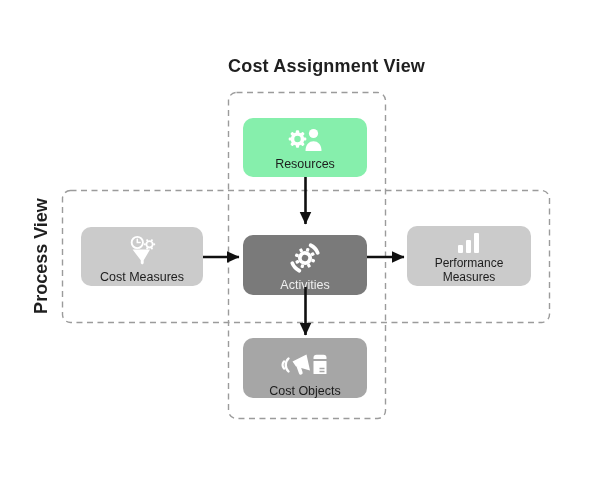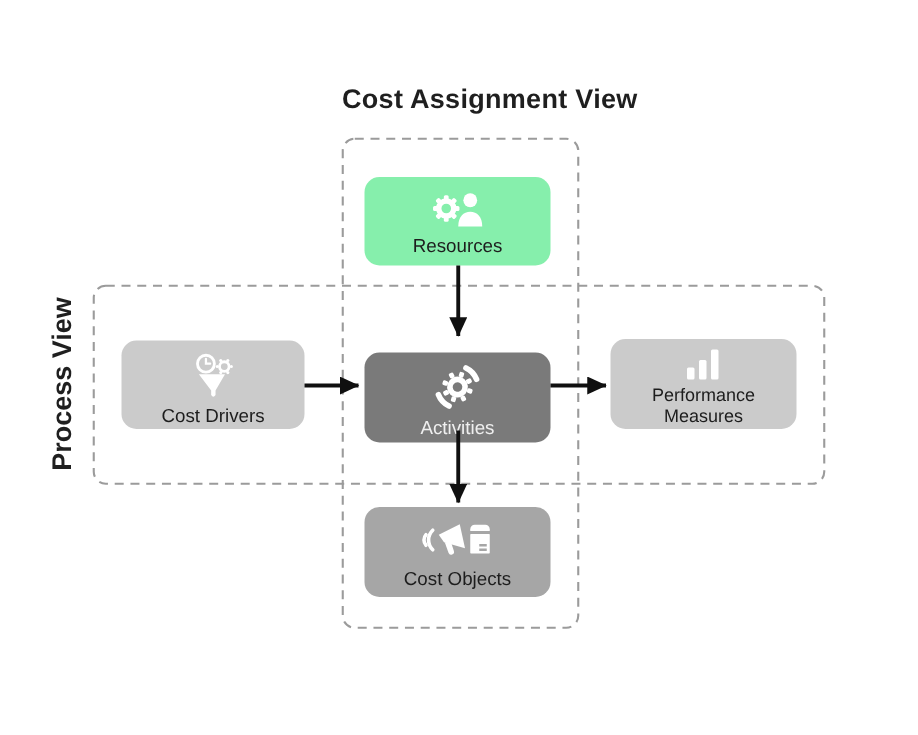--- a/index.html
+++ b/index.html
@@ -28,21 +28,21 @@
     position:absolute;z-index:2;border-radius:10px;box-sizing:border-box;
     display:flex;flex-direction:column;align-items:center;justify-content:flex-start;
   }
   .node .ic{display:block;margin-top:7px;flex:0 0 auto;}
   .node .lbl{
     font-size:12.5px;line-height:14px;text-align:center;margin-top:4px;
     padding:0 4px;
   }
   .n-resources{left:243px;top:118px;width:124px;height:59px;}
   .n-activities{left:243px;top:235px;width:124px;height:60px;}
-  .n-cost-objects{left:243px;top:338px;width:124px;height:60px;}
+  .n-cost-objects{left:243px;top:338px;width:124px;height:60px;justify-content:flex-end;}
   .n-cost-drivers{left:81px;top:227px;width:122px;height:59px;}
   .n-performance{left:407px;top:226px;width:124px;height:60px;}
   .n-performance .ic{margin-top:6px;}
   .n-performance .lbl{font-size:12px;margin-top:2px;}
   .wht{fill:#ffffff;}
   .strk{fill:none;stroke:#ffffff;}
   .cut{stroke:var(--node-bg,#a6a6a6);}
 </style>
 </head>
 <body>
@@ -129,21 +129,21 @@
       <g class="wht">
         <circle cx="33" cy="11" r="1.1"></circle>
           <circle cx="23" cy="11" r="1.1"></circle>
         <circle cx="30.5" cy="6.7" r="1.1"></circle>
           <circle cx="25.5" cy="15.3" r="1.1"></circle>
         <circle cx="25.5" cy="6.7" r="1.1"></circle>
           <circle cx="30.5" cy="15.3" r="1.1"></circle>
       </g>
       <path class="wht" d="M10,16.5 H28.5 L21.8,28 V31.2 Q20.2,33.6 18.7,31.2 V28 Z"></path>
     </svg>
-    <div class="lbl" style="color: rgb(29, 29, 29);">Cost Drivers</div>
+    <div class="lbl" style="color: rgb(29, 29, 29);">Cost Measures</div>
   </div>
 
   <div class="node n-performance" style="background: rgb(203, 203, 203); --node-bg: #cbcbcb;">
     <svg class="ic" width="28" height="22" viewBox="0 0 28 22">
       <rect class="wht" x="3" y="13" width="5" height="8" rx="1"></rect>
       <rect class="wht" x="11" y="8" width="5" height="13" rx="1"></rect>
       <rect class="wht" x="19" y="1" width="5" height="20" rx="1"></rect>
     </svg>
     <div class="lbl" style="color: rgb(29, 29, 29);">Performance Measures</div>
   </div>

